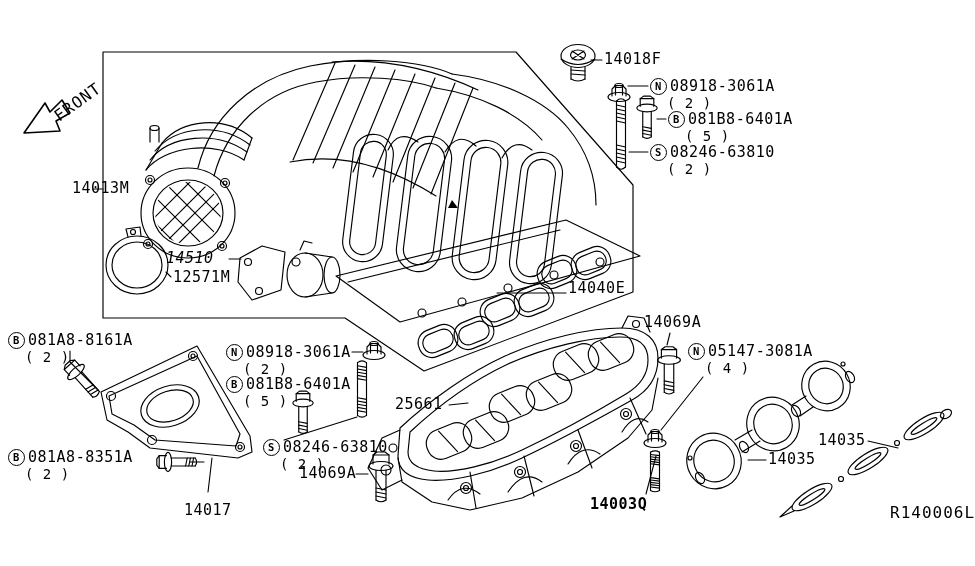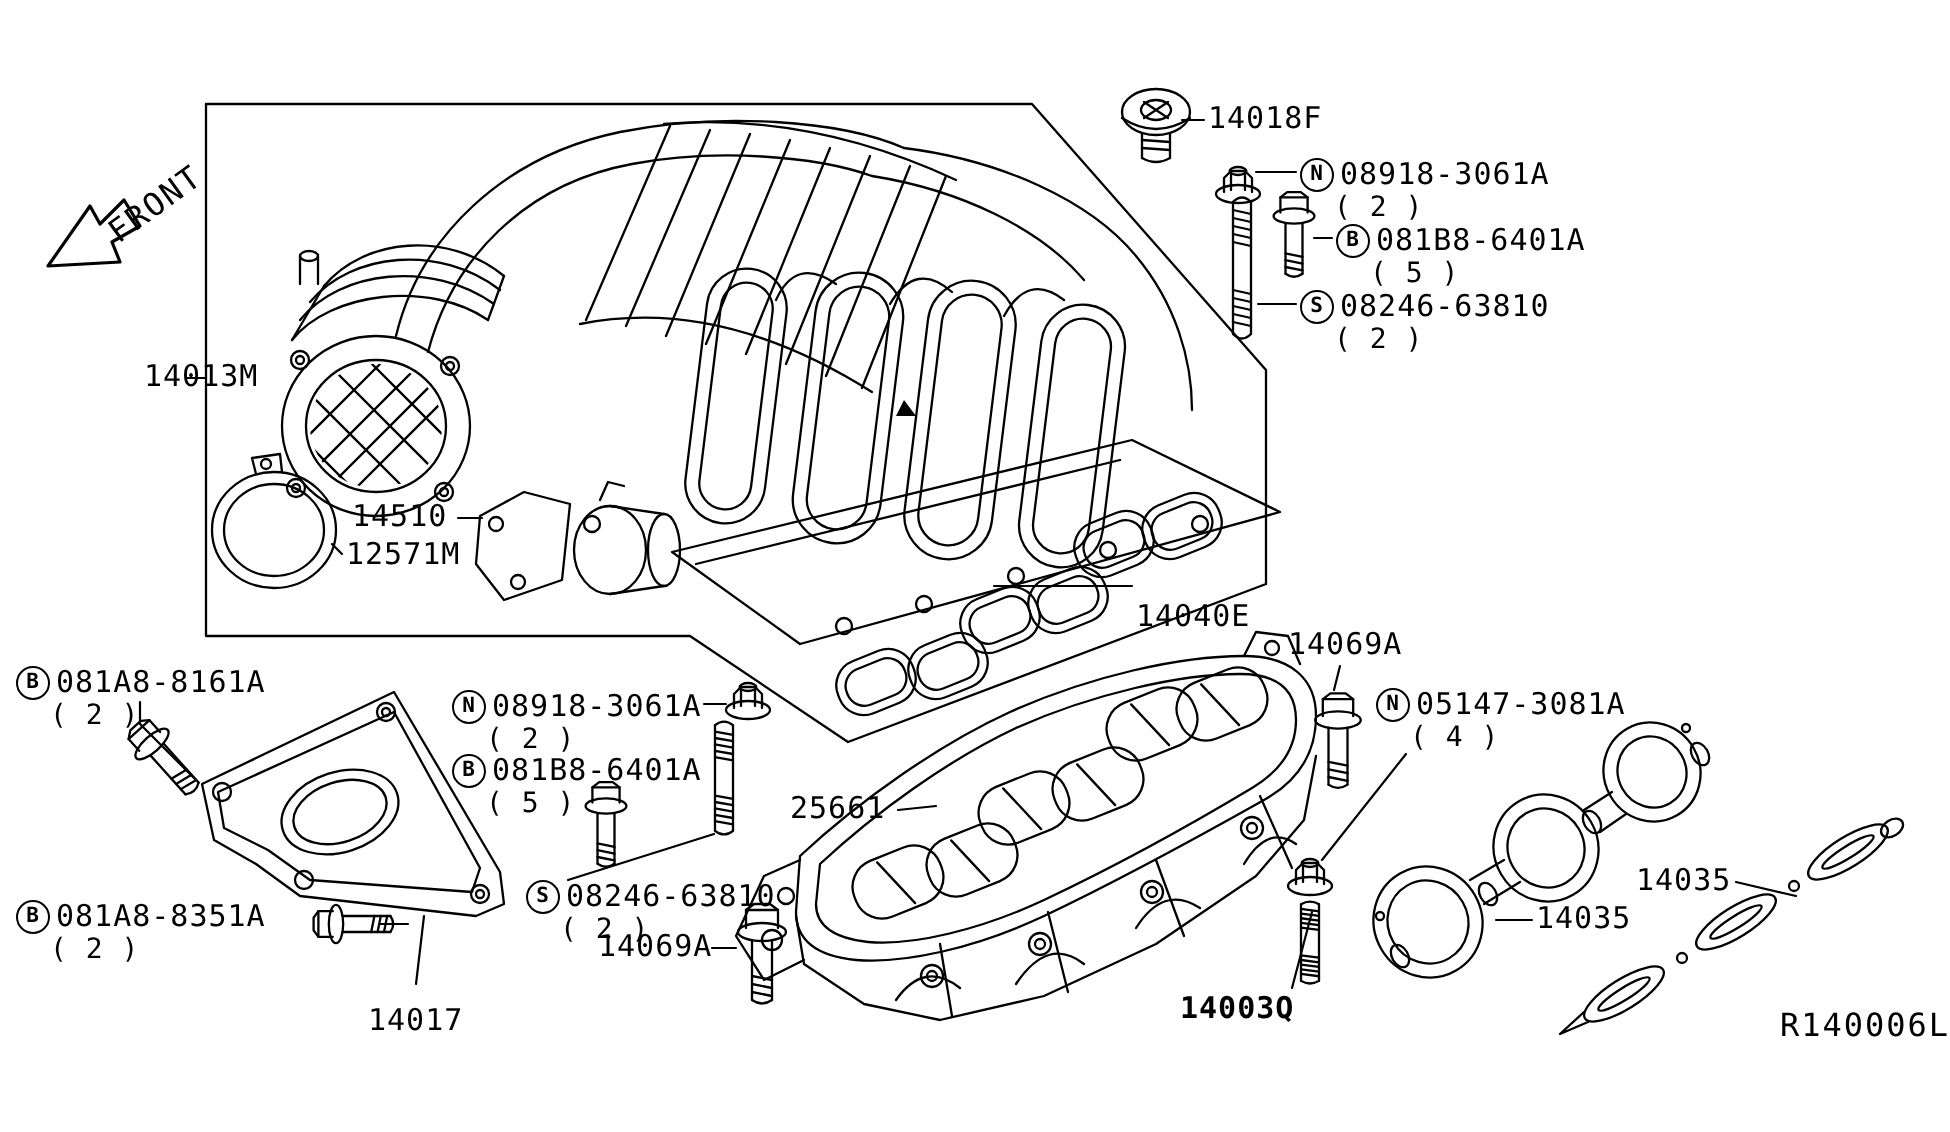--- a/index.html
+++ b/index.html
@@ -372,27 +372,27 @@
       </g>
     </g>
   </svg>
 
   <div class="front-label">FRONT</div>
   <div class="ref-code">R140006L</div>
   <div id="labels-root">
       <div class="plabel" style="left: 28px; top: 180px; margin-left: 44px;"><span class="row">
           <span>14013M</span>
         </span></div>
-      <div class="plabel" style="left: 176px; top: 250px;"><span class="row">
+      <div class="plabel" style="left: 166px; top: 250px; font-style: italic;"><span class="row">
           <span>14510</span>
         </span></div>
       <div class="plabel" style="left: 173px; top: 269px;"><span class="row">
           <span>12571M</span>
         </span></div>
-      <div class="plabel" style="left: 568px; top: 300px;"><span class="row">
+      <div class="plabel" style="left: 568px; top: 280px;"><span class="row">
           <span>14040E</span>
         </span></div>
       <div class="plabel" style="left: 604px; top: 51px;"><span class="row">
           <span>14018F</span>
         </span></div>
       <div class="plabel" style="left: 650px; top: 77px;"><span class="row">
           <span class="circ">N</span>
           <span>08918-3061A</span>
         </span><div class="qty">( 2 )</div></div>
       <div class="plabel" style="left: 668px; top: 110px;"><span class="row">

